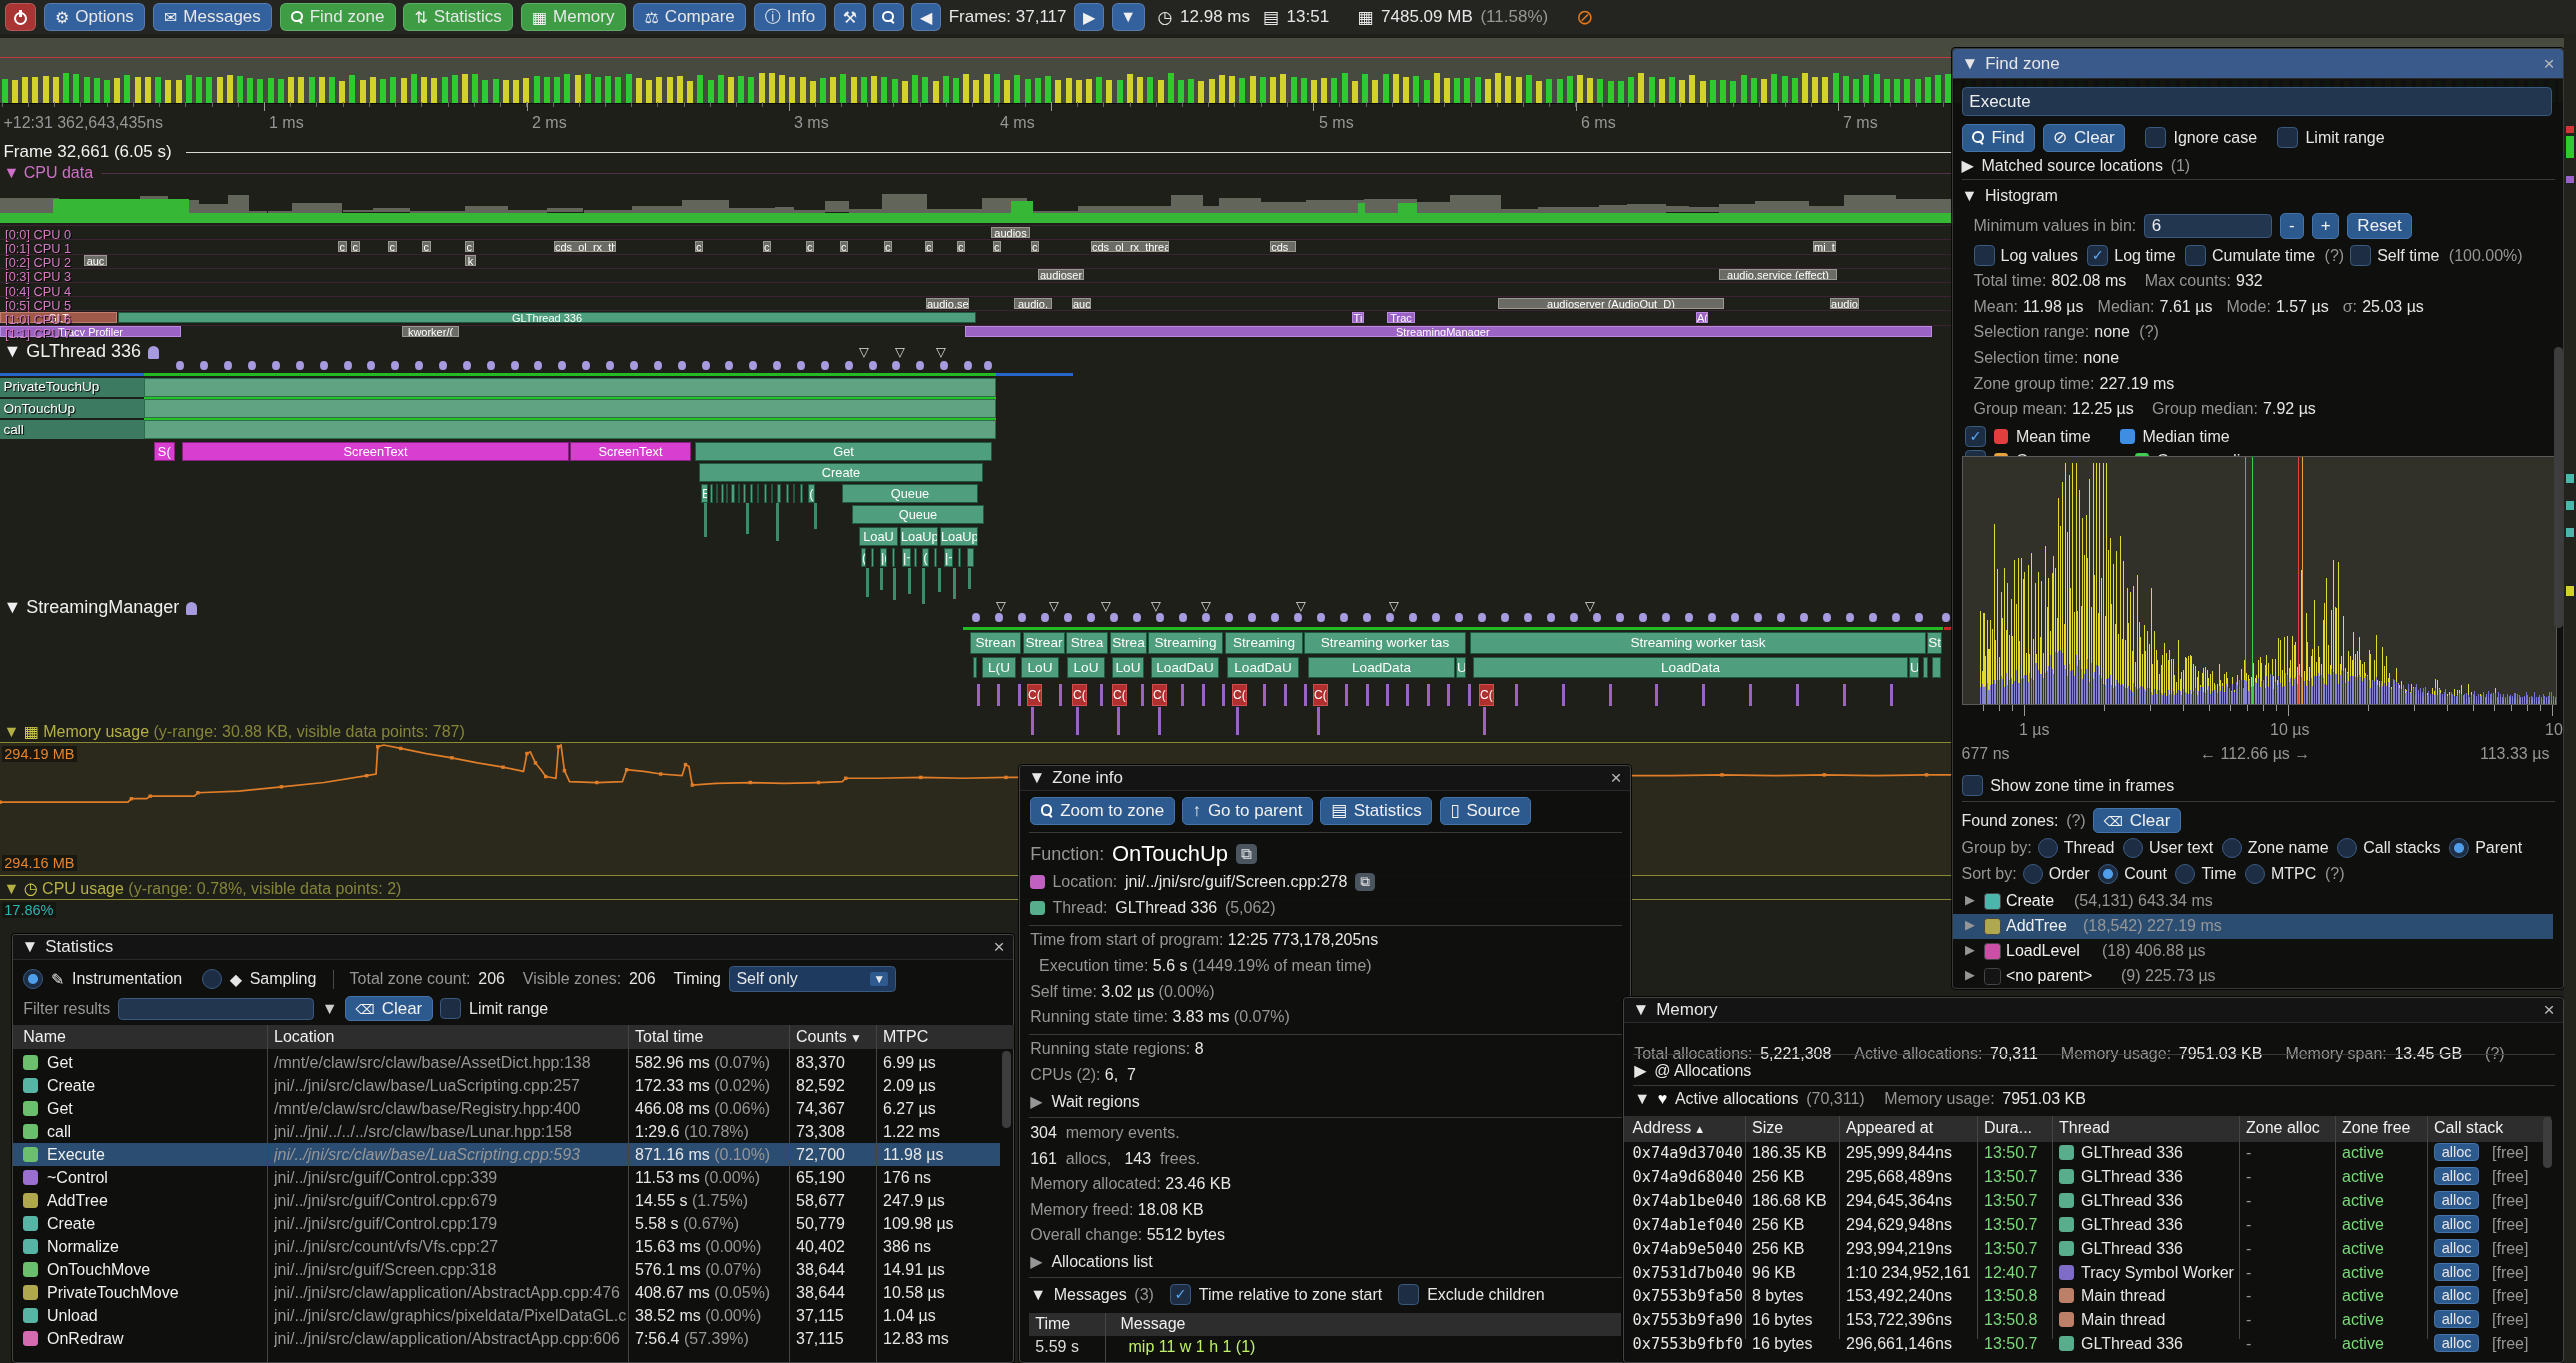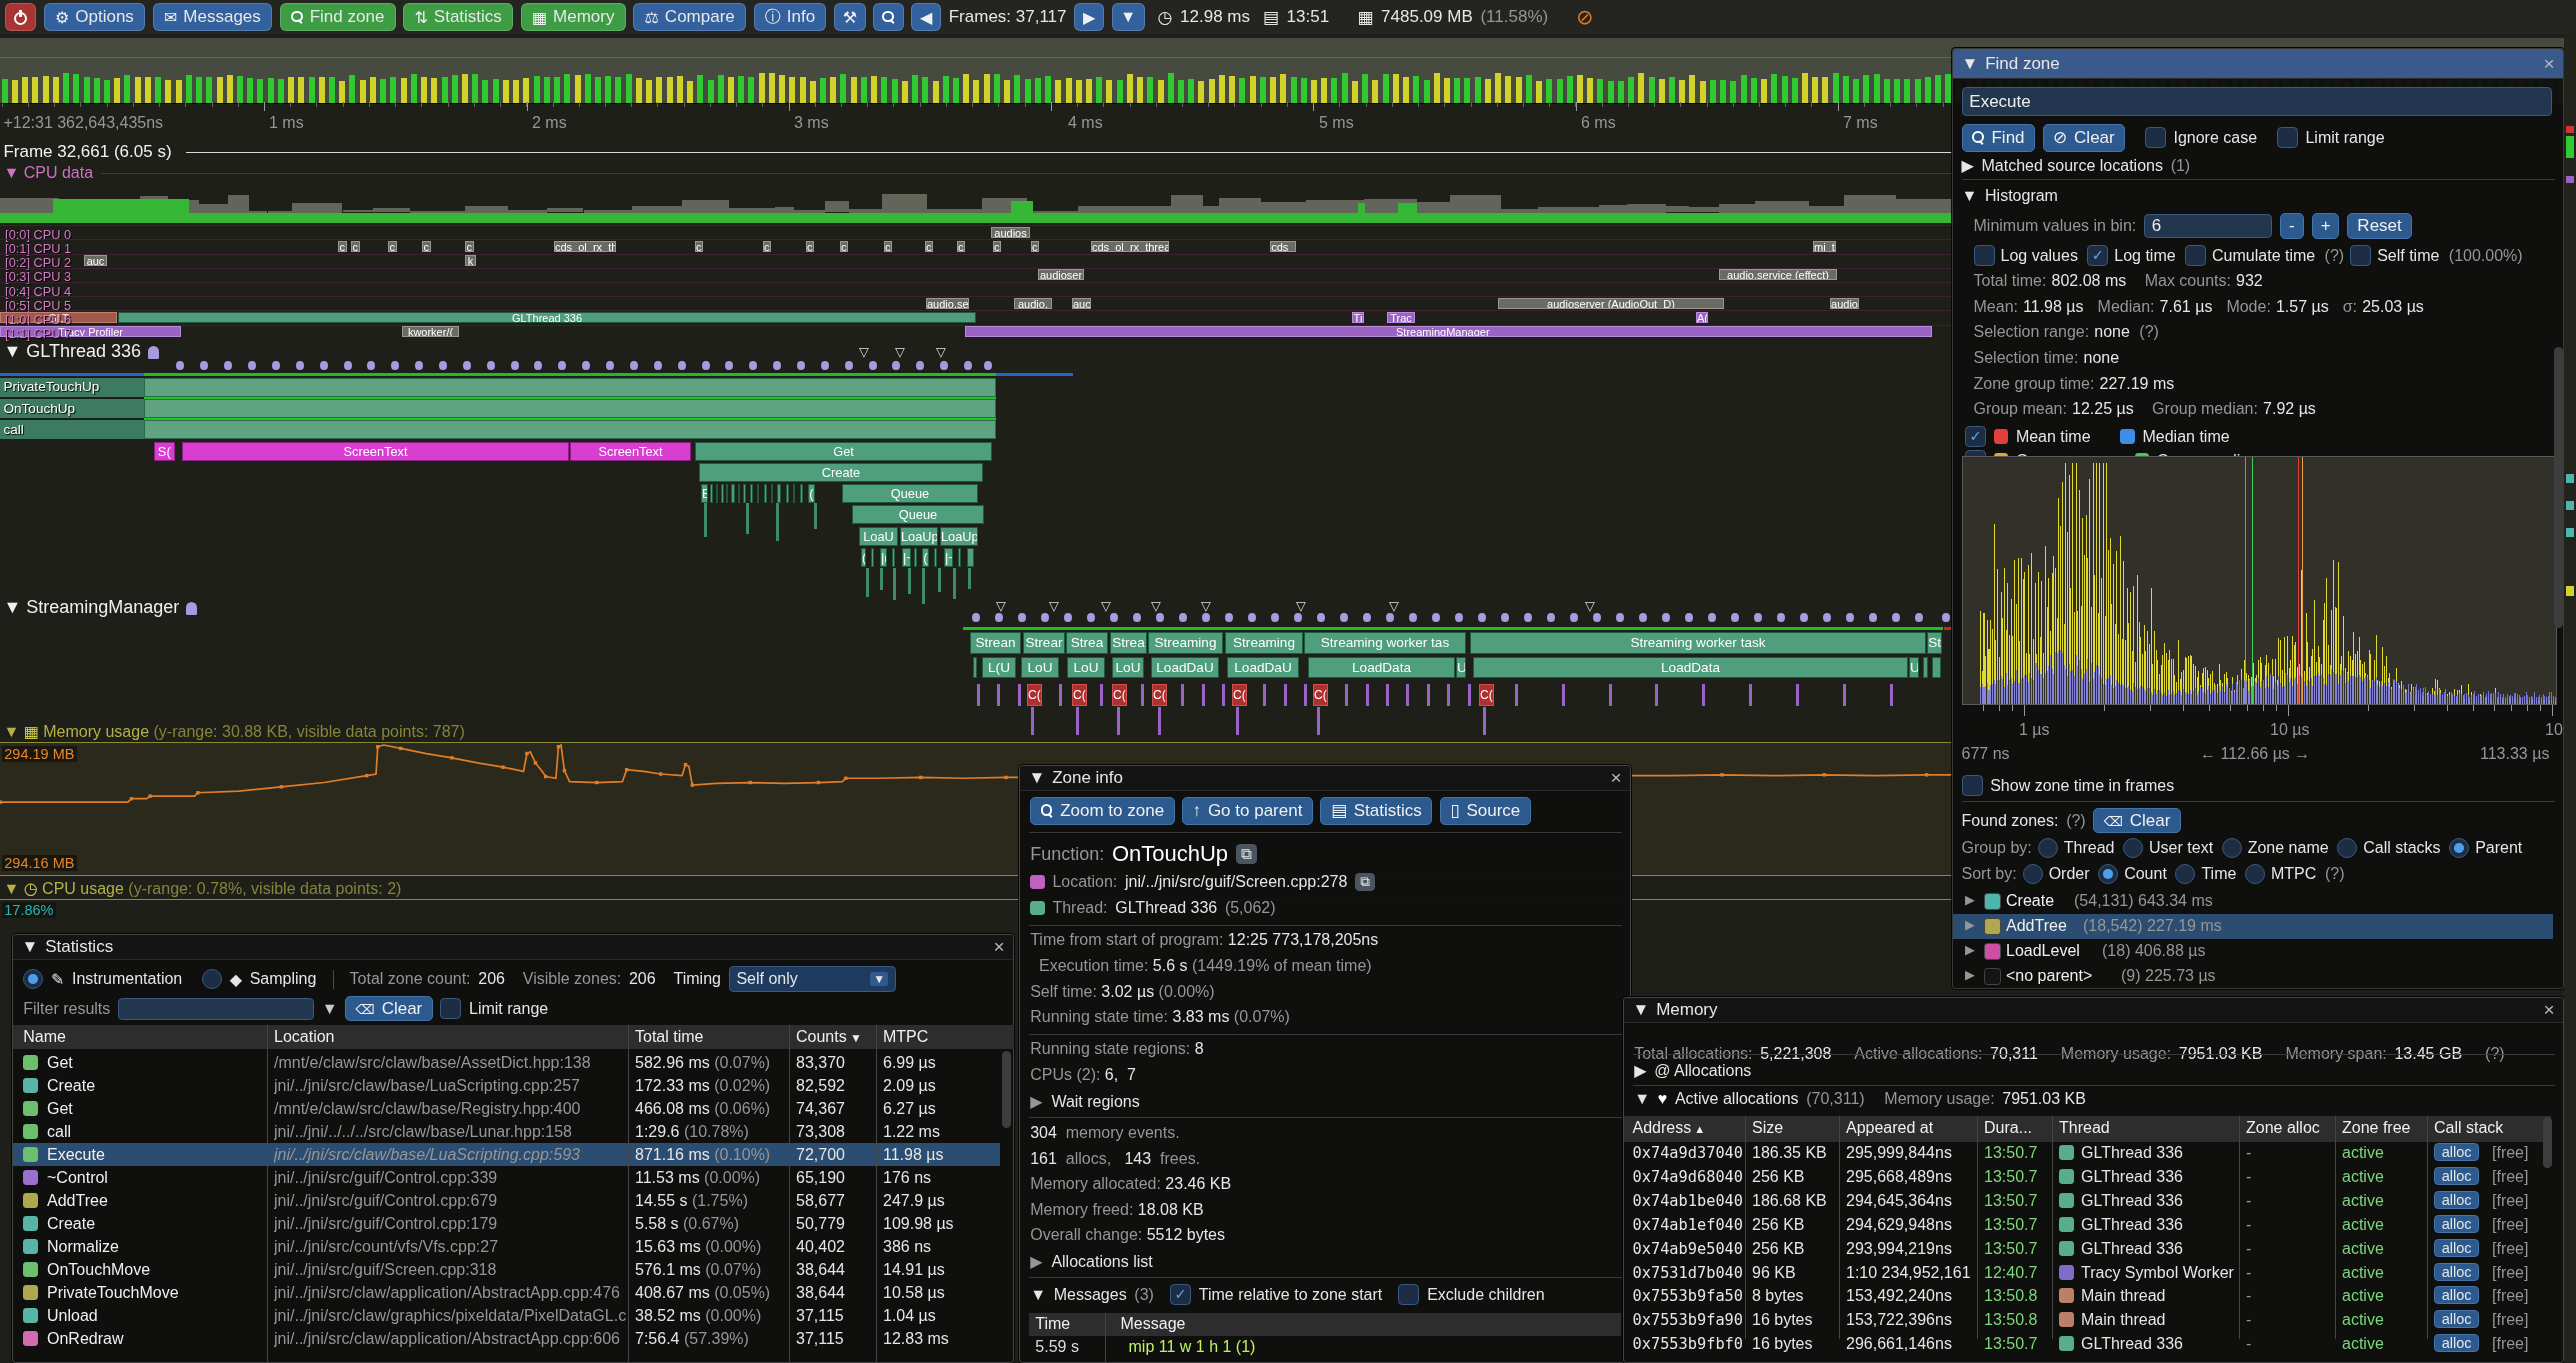--- a/index.html
+++ b/index.html
@@ -492,21 +492,21 @@
         <div class="abs" style="left: 2493px; top: 0px; width: 0.9px; height: 5.1px; background: rgb(102, 102, 102);"></div>
         <div class="abs" style="left: 2520px; top: 0px; width: 0.9px; height: 5.1px; background: rgb(102, 102, 102);"></div>
         <div class="abs" style="left: 2546px; top: 0px; width: 0.9px; height: 5.1px; background: rgb(102, 102, 102);"></div>
         <div class="abs" style="left: 264px; top: 0px; width: 0.9px; height: 9.4px; background: rgb(153, 153, 153);"></div>
         <div class="dim abs" style="left: 269px; top: 12px; font-size: 16px;">1 ms</div>
         <div class="abs" style="left: 527px; top: 0px; width: 0.9px; height: 9.4px; background: rgb(153, 153, 153);"></div>
         <div class="dim abs" style="left: 532px; top: 12px; font-size: 16px;">2 ms</div>
         <div class="abs" style="left: 789px; top: 0px; width: 0.9px; height: 9.4px; background: rgb(153, 153, 153);"></div>
         <div class="dim abs" style="left: 794px; top: 12px; font-size: 16px;">3 ms</div>
         <div class="abs" style="left: 1051px; top: 0px; width: 0.9px; height: 9.4px; background: rgb(153, 153, 153);"></div>
-        <div class="dim abs" style="left: 1068px; top: 12px; font-size: 16px;">4 ms</div>
+        <div class="dim abs" style="left: 1000px; top: 12px; font-size: 16px;">4 ms</div>
         <div class="abs" style="left: 1313px; top: 0px; width: 0.9px; height: 9.4px; background: rgb(153, 153, 153);"></div>
         <div class="dim abs" style="left: 1319px; top: 12px; font-size: 16px;">5 ms</div>
         <div class="abs" style="left: 1576px; top: 0px; width: 0.9px; height: 9.4px; background: rgb(153, 153, 153);"></div>
         <div class="dim abs" style="left: 1581px; top: 12px; font-size: 16px;">6 ms</div>
         <div class="abs" style="left: 1838px; top: 0px; width: 0.9px; height: 9.4px; background: rgb(153, 153, 153);"></div>
         <div class="dim abs" style="left: 1843px; top: 12px; font-size: 16px;">7 ms</div>
         <div class="dim abs" style="left: 3.4px; top: 12px; font-size: 16px;">+12:31 362,643,435ns</div>
       </div>
       <div class="abs" style="left: 3.4px; top: 142px; font-size: 17px; color: rgb(242, 242, 242); white-space: nowrap;">Frame 32,661 (6.05 s)</div>
       <div class="abs" style="left: 186px; top: 152px; width: 1768px; height: 0.9px; background: rgb(216, 216, 216);"></div>

